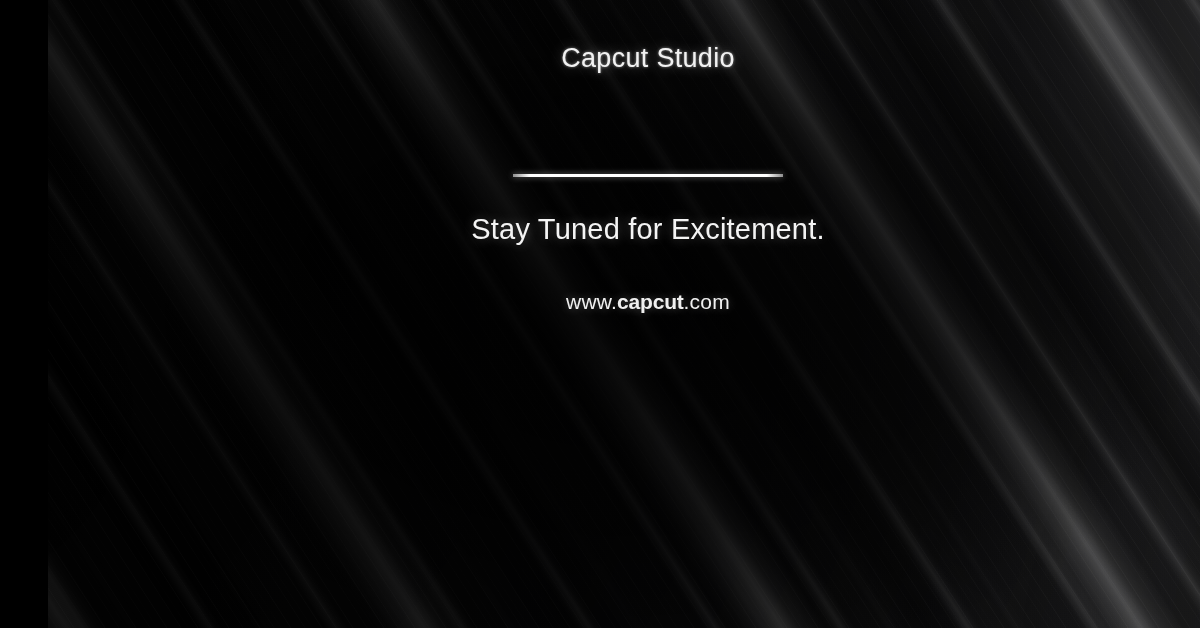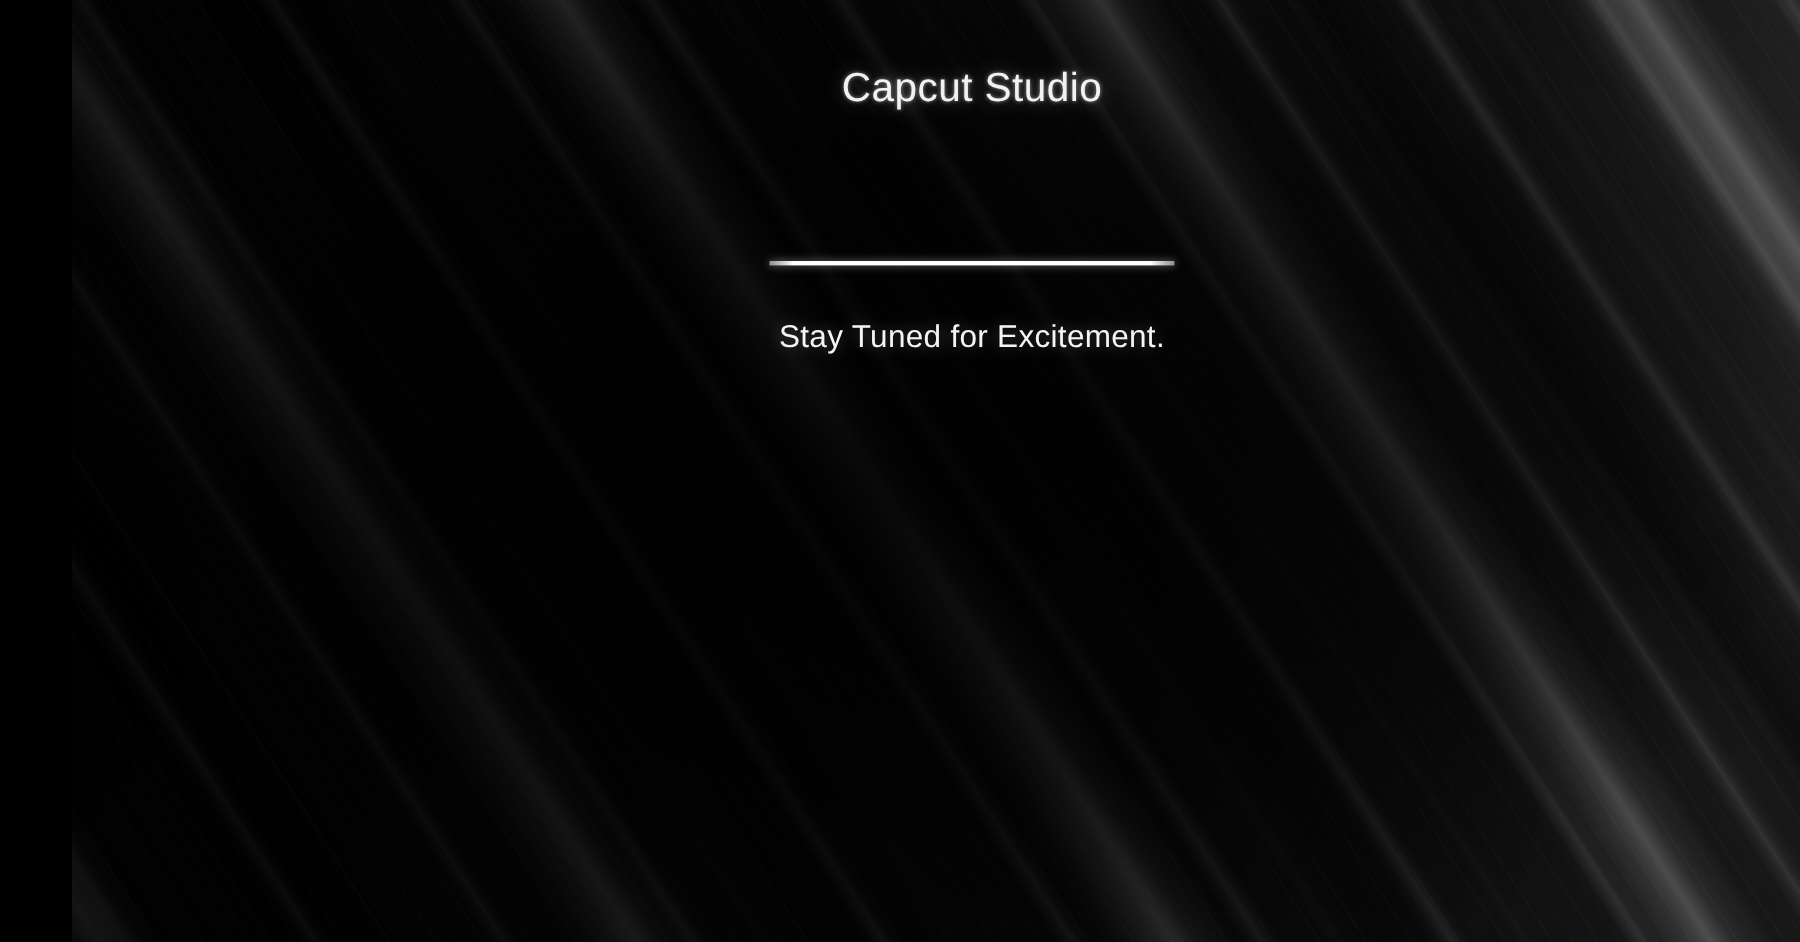--- a/index.html
+++ b/index.html
@@ -213,21 +213,21 @@
     background: linear-gradient(90deg,
         rgba(255,255,255,.55) 0%,
         #ffffff 6%,
         #ffffff 94%,
         rgba(255,255,255,.55) 100%);
     box-shadow: 0 0 6px rgba(255,255,255,.45);
   }
 
   .tagline {
     margin-top: 36px;
-    font-size: 21px;
+    font-size: 29px;
     font-weight: 400;
     letter-spacing: .2px;
     color: #f4f4f4;
     text-shadow: 0 0 12px rgba(255,255,255,.30);
     white-space: nowrap;
   }
 
   .weburl {
     margin-top: 44px;
     font-size: 21px;
@@ -255,15 +255,18 @@
 
   <div class="content">
 
     <div class="brand">Capcut Studio</div>
 
 
     <div class="divider"></div>
 
     <div class="tagline">Stay Tuned for Excitement.</div>
 
+    <div class="weburl">
+      <span class="u-pre">www.</span><span class="u-mid">capcut</span><span class="u-post">.com</span>
+    </div>
 
   </div>
 </div>
 
 </body></html>

